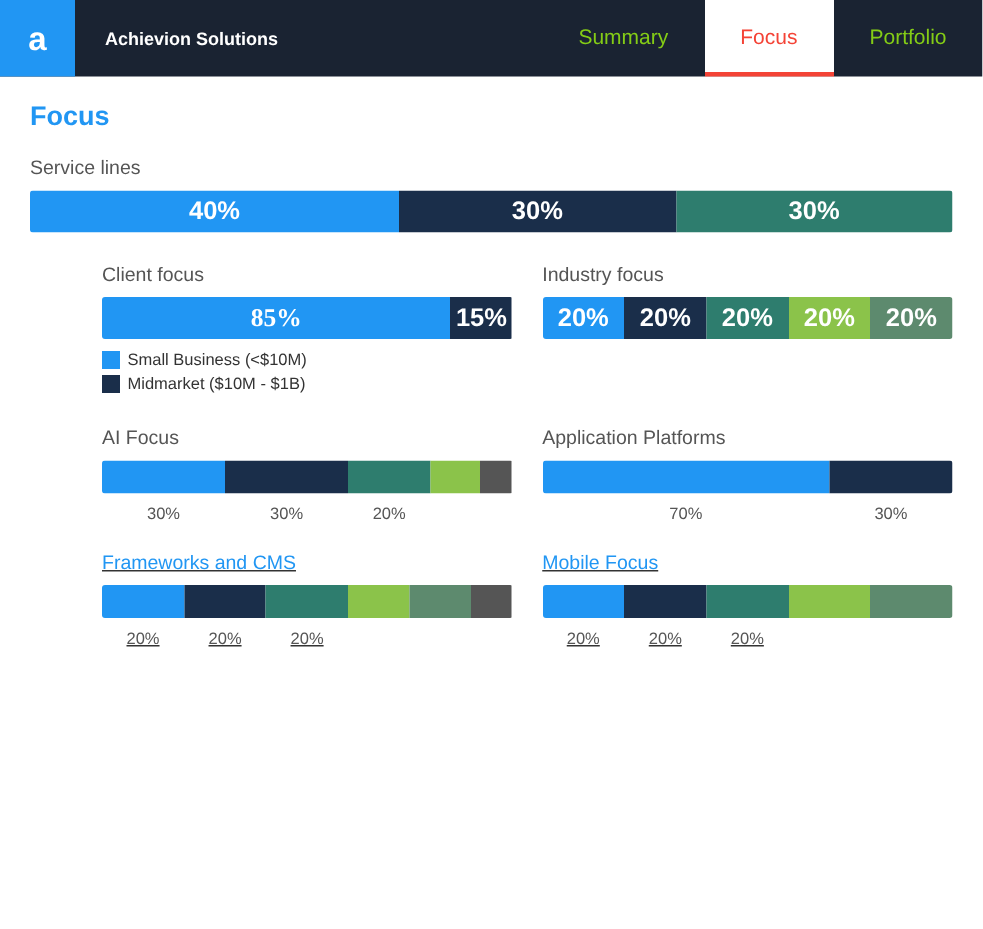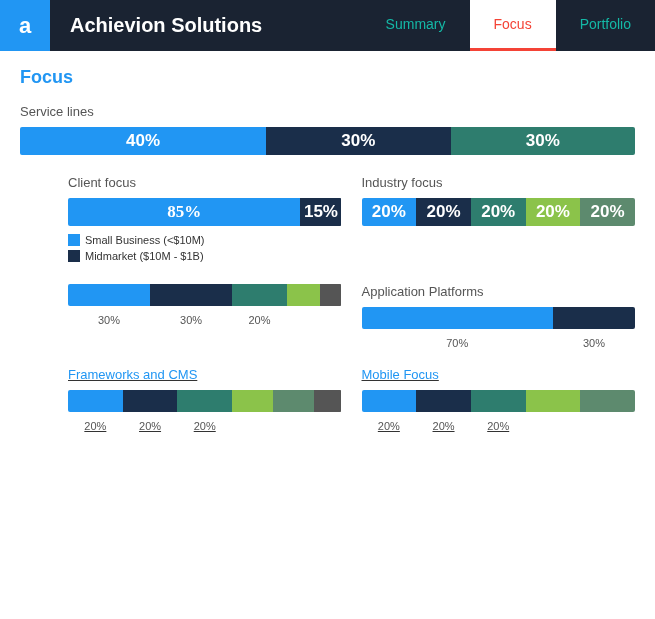--- a/index.html
+++ b/index.html
@@ -18,21 +18,21 @@
       background: #2196f3;
       display: flex;
       align-items: center;
       justify-content: center;
       font-size: 22px;
       color: white;
       font-weight: bold;
     }
     .header-title {
       color: white;
-      font-size: 20px;
+      font-size: 12px;
       font-weight: bold;
       padding: 0 20px;
       flex: 1;
     }
     .header-nav {
       display: flex;
       height: 100%;
     }
     .nav-tab {
       display: flex;
@@ -43,21 +43,21 @@
       cursor: pointer;
       border-bottom: 3px solid transparent;
     }
     .nav-tab.active {
       color: #f44336;
       border-bottom: 3px solid #f44336;
       background: #fff;
       color: #f44336;
     }
     .nav-tab:not(.active) {
-      color: #14b8a6;
+      color: #84cc16;
     }
     .nav-tab.active {
       background: #fff;
     }
 
     
     .main {
       padding: 16px 20px;
     }
     .page-title {
@@ -199,20 +199,21 @@
         <div class="bar-segment" style="width:20%;background:#2e7d6e;">20%</div>
         <div class="bar-segment" style="width:20%;background:#8bc34a;">20%</div>
         <div class="bar-segment" style="width:20%;background:#5d8a6e;">20%</div>
       </div>
     </div>
   </div>
 
   <div class="two-col" style="margin-top:16px;">
 
     <div class="col-half">
+      <div class="section-title">AI Focus</div>
       <div class="bar-container" style="height:22px;">
         <div class="bar-segment" style="width:30%;background:#2196f3;"></div>
         <div class="bar-segment" style="width:30%;background:#1a2e4a;"></div>
         <div class="bar-segment" style="width:20%;background:#2e7d6e;"></div>
         <div class="bar-segment" style="width:12%;background:#8bc34a;"></div>
         <div class="bar-segment" style="width:8%;background:#555;"></div>
       </div>
       <div class="bar-labels">
         <span class="bar-label" style="width:30%;">30%</span>
         <span class="bar-label" style="width:30%;">30%</span>

